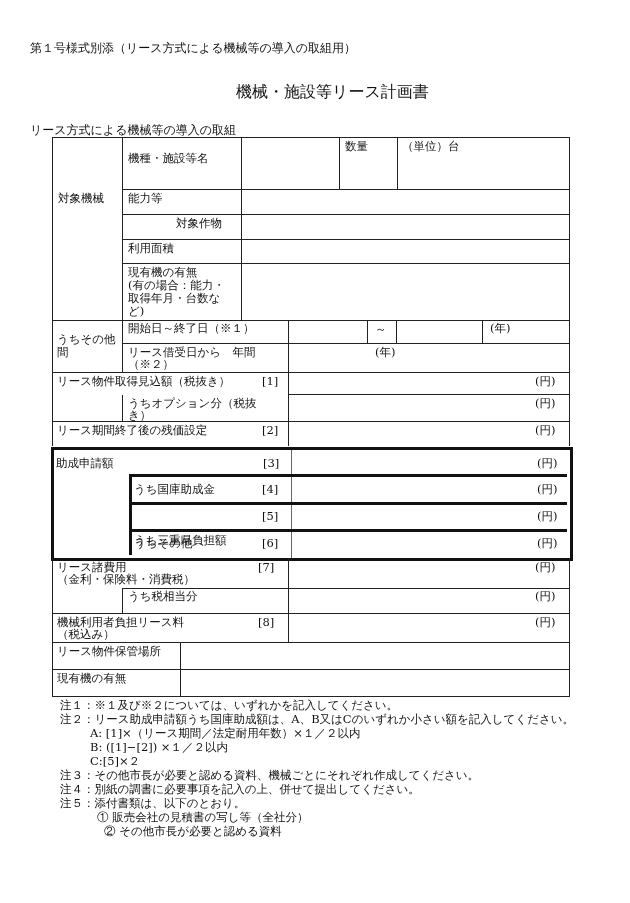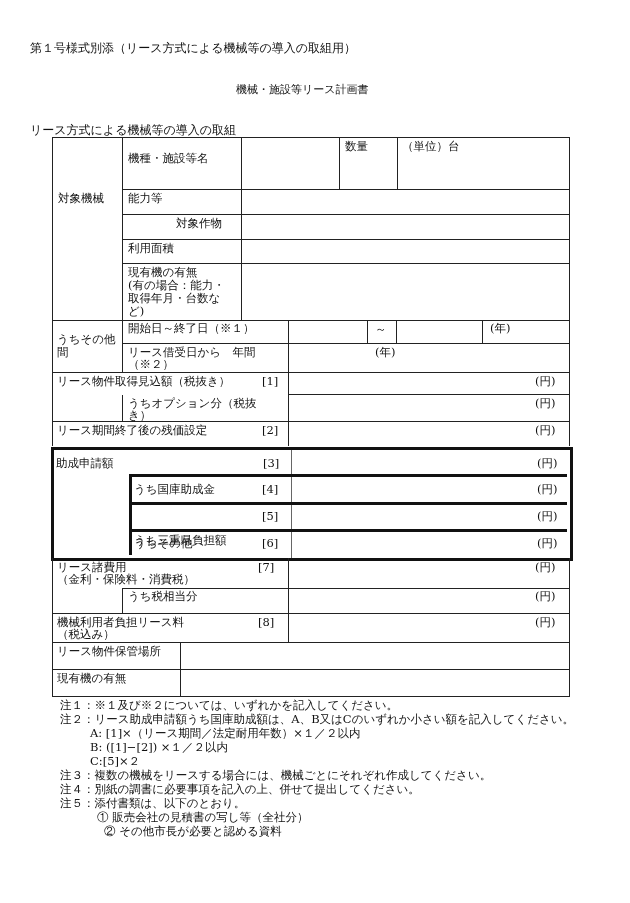--- a/index.html
+++ b/index.html
@@ -7,21 +7,21 @@
          font-family:"DejaVu Serif","Liberation Serif",serif; color:#111; font-size:11.5px; }
   .abs { position:absolute; white-space:nowrap; }
   .line { position:absolute; background:#222; }
   .cell-text { position:absolute; line-height:13px; white-space:nowrap; }
   .note { position:absolute; font-size:11.5px; line-height:14px; white-space:nowrap; }
 </style>
 </head>
 <body>
 
 <div class="abs" style="left:30px;top:40px;font-size:12px;">第１号様式別添（リース方式による機械等の導入の取組用）</div>
-<div class="abs" style="left:236px;top:82px;font-size:11px;">機械・施設等リース計画書</div>
+<div class="abs" style="left:236px;top:82px;font-size:16px;">機械・施設等リース計画書</div>
 <div class="abs" style="left:30px;top:122px;font-size:12px;">リース方式による機械等の導入の取組</div>
 
 <div>
 
   <div class="line" style="left:52px;top:137px;width:1px;height:309px;"></div>
   <div class="line" style="left:569px;top:137px;width:1px;height:309px;"></div>
   <div class="line" style="left:52px;top:137px;width:518px;height:1px;"></div>
 
   <div class="line" style="left:122px;top:137px;width:1px;height:184px;"></div>
   <div class="line" style="left:241px;top:137px;width:1px;height:184px;"></div>
@@ -144,18 +144,18 @@
 <div class="abs" style="left:182px;top:644px;width:386px;height:24px;"></div>
 <div class="cell-text" style="left:57px;top:672px;">現有機の有無</div>
 <div class="abs" style="left:182px;top:671px;width:386px;height:24px;"></div>
 
 <div>
   <div class="note" style="left:60px;top:698px;">注１：※１及び※２については、いずれかを記入してください。</div>
   <div class="note" style="left:60px;top:712px;">注２：リース助成申請額うち国庫助成額は、A、B又はCのいずれか小さい額を記入してください。</div>
   <div class="note" style="left:90px;top:726px;">A: [1]×（リース期間／法定耐用年数）×１／２以内</div>
   <div class="note" style="left:90px;top:740px;">B: ([1]−[2]) ×１／２以内</div>
   <div class="note" style="left:90px;top:754px;">C:[5]×２</div>
-  <div class="note" style="left:60px;top:768px;">注３：複数の機械をリースする場合には、機械ごとにそれぞれ作成してください。</div>
+  <div class="note" style="left:60px;top:768px;">注３：その他市長が必要と認める資料、機械ごとにそれぞれ作成してください。</div>
   <div class="note" style="left:60px;top:782px;">注４：別紙の調書に必要事項を記入の上、併せて提出してください。</div>
   <div class="note" style="left:60px;top:796px;">注５：添付書類は、以下のとおり。</div>
   <div class="note" style="left:97px;top:810px;">①  販売会社の見積書の写し等（全社分）</div>
   <div class="note" style="left:104px;top:824px;">②  その他市長が必要と認める資料</div>
 </div>
 
 </body></html>

